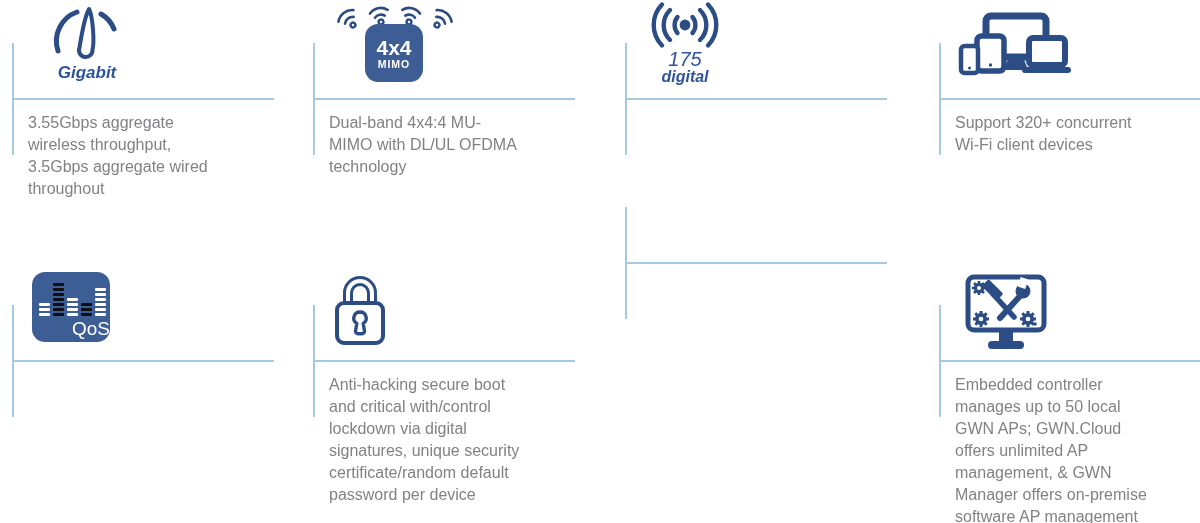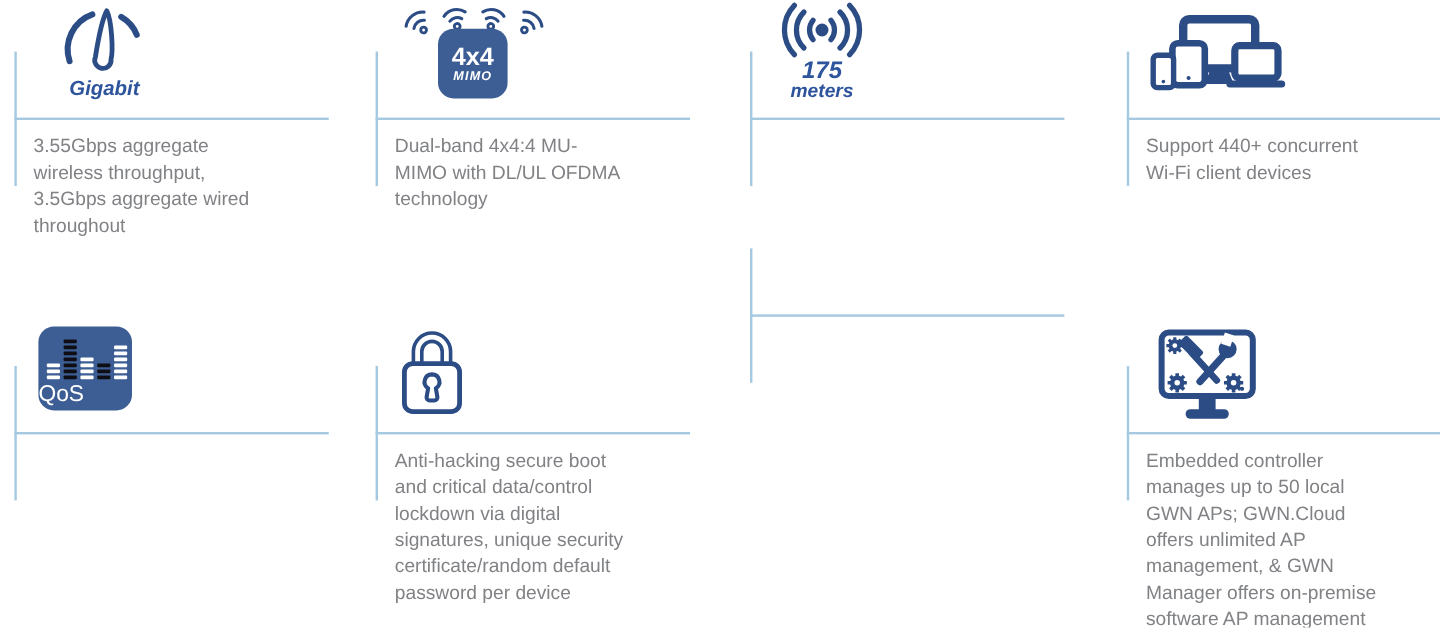--- a/index.html
+++ b/index.html
@@ -33,33 +33,33 @@
   svg .sf{fill:var(--navy);}
   svg .wf{fill:#fff;}
 
   
   .gig-label{width:78px;text-align:center;font-style:italic;font-weight:bold;font-size:17px;color:var(--label);margin-top:3px;}
 
   
   .mimo-badge{width:58px;height:58px;margin:-4px 12px 0 26px;background:var(--badge);border-radius:13px;
     display:flex;flex-direction:column;align-items:center;justify-content:center;position:relative;z-index:2;}
   .mimo-4x4{color:#fff;font-weight:bold;font-size:21px;line-height:21px;}
-  .mimo-sub{color:#fff;font-weight:bold;font-size:10.5px;line-height:12px;letter-spacing:1px;font-style:italic;}
-
-  
-  .cov-num{width:72px;text-align:center;font-style:italic;font-weight:bold;font-size:20px;line-height:20px;color:var(--label);margin-top:2px;}
+  .mimo-sub{color:#fff;font-weight:bold;font-size:10.5px;line-height:12px;letter-spacing:1px;}
+
+  
+  .cov-num{width:72px;text-align:center;font-style:italic;font-weight:normal;font-size:20px;line-height:20px;color:var(--label);margin-top:2px;}
   .cov-unit{width:72px;text-align:center;font-style:italic;font-weight:bold;font-size:16px;line-height:16px;color:var(--label);}
 
   
   .qos-badge{width:78px;height:70px;background:var(--badge);border-radius:13px;position:relative;}
   .eq-col{position:absolute;bottom:26px;width:11px;display:flex;flex-direction:column-reverse;gap:2px;}
   .eq-col i{display:block;height:3px;border-radius:1px;}
   .eq-col.w i{background:#fff;}
   .eq-col.b i{background:var(--barblack);}
-  .qos-label{position:absolute;left:0;bottom:2px;width:100%;text-align:left;color:#fff;font-size:19px;}
+  .qos-label{position:absolute;left:0;bottom:2px;width:100%;text-align:right;color:#fff;font-size:19px;}
 
   
   .poe-text{font-style:italic;font-weight:bold;font-size:28px;fill:#fff;stroke:var(--navy);stroke-width:2.4px;paint-order:stroke;letter-spacing:.5px;}
 </style>
 </head>
 <body>
 
 <div class="stage">
 
   <div class="cell r1 p1">
@@ -123,21 +123,21 @@
         <svg width="72" height="44" viewBox="0 0 72 44" style="overflow:visible;display:block">
           <circle class="sf" cx="36" cy="22" r="5.4"></circle>
           <path class="st" stroke-width="4.4" d="M28.5,14 A12.5,12.5 0 0 0 28.5,30"></path>
           <path class="st" stroke-width="4.4" d="M21,7 A21,21 0 0 0 21,37"></path>
           <path class="st" stroke-width="4.4" d="M13,1.5 A29.5,29.5 0 0 0 13,42.5"></path>
           <path class="st" stroke-width="4.4" d="M43.5,14 A12.5,12.5 0 0 1 43.5,30"></path>
           <path class="st" stroke-width="4.4" d="M51,7 A21,21 0 0 1 51,37"></path>
           <path class="st" stroke-width="4.4" d="M59,1.5 A29.5,29.5 0 0 1 59,42.5"></path>
         </svg>
         <div class="cov-num">175</div>
-        <div class="cov-unit">meters</div>
+        <div class="cov-unit">digital</div>
       </div>
     </div>
     <div class="rule"></div>
   </div>
 
   <div class="cell r1 p4">
     <div class="icon-area">
       <div class="icon-wrap" style="left:18px;top:12px">
         <svg width="118" height="64" viewBox="0 0 118 64">
           <rect class="st" x="29" y="4" width="60" height="41" rx="5" stroke-width="7"></rect>
@@ -145,21 +145,21 @@
           <rect x="72" y="26" width="36" height="27" rx="4" fill="#fff" stroke="var(--navy)" stroke-width="6"></rect>
           <rect class="sf" x="65" y="55" width="49" height="6" rx="3"></rect>
           <rect x="20" y="24" width="27" height="35" rx="4.5" fill="#fff" stroke="var(--navy)" stroke-width="5.5"></rect>
           <circle class="sf" cx="33.5" cy="53" r="1.7"></circle>
           <rect x="4" y="34" width="17" height="27" rx="3.5" fill="#fff" stroke="var(--navy)" stroke-width="4.5"></rect>
           <circle class="sf" cx="12.5" cy="56" r="1.5"></circle>
         </svg>
       </div>
     </div>
     <div class="rule"></div>
-    <div class="desc">Support 440+ concurrent
+    <div class="desc">Support 320+ concurrent
 Wi-Fi client devices</div>
   </div>
 
   <div class="cell r2 p1">
     <div class="icon-area">
       <div class="icon-wrap" style="left:20px;top:10px">
         <div class="qos-badge">
           <div class="eq-col w" style="left:7px">
               <i></i>
               <i></i>
@@ -206,21 +206,21 @@
         <svg width="58" height="74" viewBox="0 0 58 74">
           <path d="M17,36 V21 a12,12 0 0 1 24,0 V36" fill="none" stroke="var(--navy)" stroke-width="10"></path>
           <path d="M17,36 V21 a12,12 0 0 1 24,0 V36" fill="none" stroke="#fff" stroke-width="4"></path>
           <rect x="6" y="31" width="46" height="40" rx="7" fill="#fff" stroke="var(--navy)" stroke-width="4"></rect>
           <path d="M29,40 a6.2,6.2 0 0 1 3.2,11.5 L33.5,59 a2.5,2.5 0 0 1 -2.5,2.7 h-4 a2.5,2.5 0 0 1 -2.5,-2.7 l1.3,-7.5 A6.2,6.2 0 0 1 29,40 Z" fill="#fff" stroke="var(--navy)" stroke-width="3.4" stroke-linejoin="round"></path>
         </svg>
       </div>
     </div>
     <div class="rule"></div>
     <div class="desc">Anti-hacking secure boot
-and critical data/control
+and critical with/control
 lockdown via digital
 signatures, unique security
 certificate/random default
 password per device</div>
   </div>
 
   <div class="cell r2 p3">
     <div class="rule"></div>
   </div>
 

